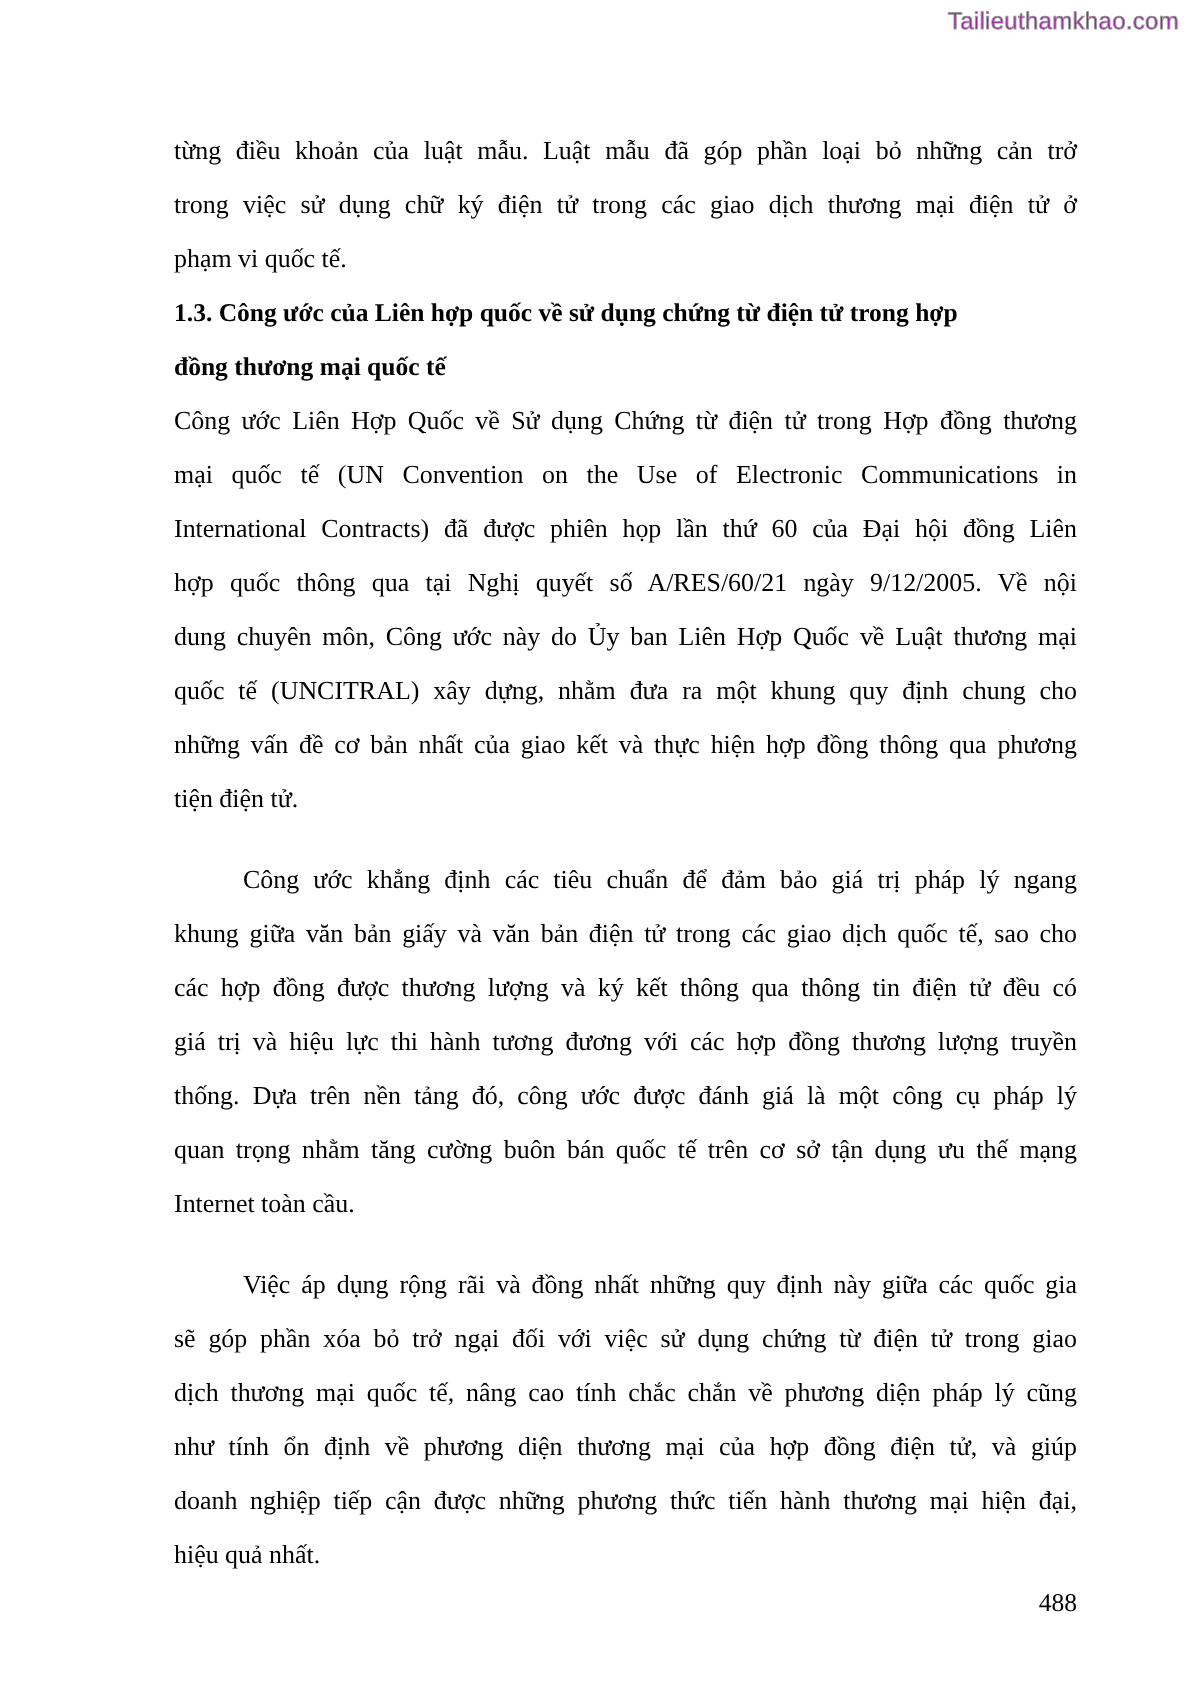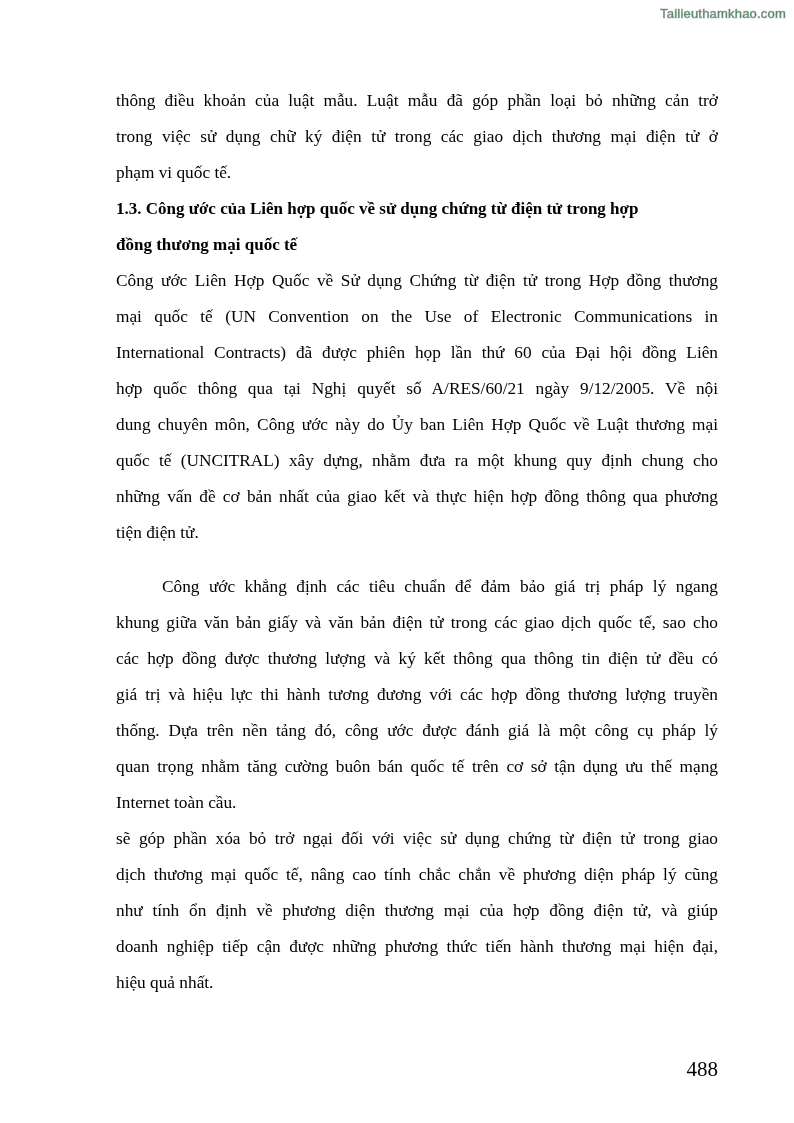--- a/index.html
+++ b/index.html
@@ -13,22 +13,22 @@
       position: relative;
       overflow: hidden;
       font-family: "Liberation Serif", "DejaVu Serif", serif;
       color: #000000;
     }
     .watermark {
       position: absolute;
       top: 6px;
       right: 8px;
       font-family: "Liberation Sans", "DejaVu Sans", sans-serif;
-      font-size: 13px;
-      color: #15803d;
+      font-size: 16px;
+      color: #a21caf;
       -webkit-text-stroke: 0.6px #9a9a9a;
       letter-spacing: 0.2px;
     }
     .page {
       position: absolute;
       left: 116px;
       top: 83px;
       width: 602px;
     }
     .line {
@@ -55,33 +55,33 @@
       line-height: 36px;
       white-space: nowrap;
     }
     .para {
       display: block;
     }
     .page-number {
       position: absolute;
       top: 1055px;
       right: 76px;
-      font-size: 21px;
+      font-size: 17px;
       line-height: 28px;
     }
   </style>
 </head>
 <body>
 
 <div class="watermark">Tailieuthamkhao.com</div>
 
 <div class="page">
 
   <div class="para">
-    <span class="line">thông điều khoản của luật mẫu. Luật mẫu đã góp phần loại bỏ những cản trở</span>
+    <span class="line">từng điều khoản của luật mẫu. Luật mẫu đã góp phần loại bỏ những cản trở</span>
     <span class="line">trong việc sử dụng chữ ký điện tử trong các giao dịch thương mại điện tử ở</span>
     <span class="line last">phạm vi quốc tế.</span>
   </div>
 
   <div class="para">
     <span class="heading-line">1.3. Công ước của Liên hợp quốc về sử dụng chứng từ điện tử trong hợp</span>
     <span class="heading-line">đồng thương mại quốc tế</span>
   </div>
 
   <div class="para">
@@ -99,20 +99,21 @@
     <span class="line indent">Công ước khẳng định các tiêu chuẩn để đảm bảo giá trị pháp lý ngang</span>
     <span class="line">khung giữa văn bản giấy và văn bản điện tử trong các giao dịch quốc tế, sao cho</span>
     <span class="line">các hợp đồng được thương lượng và ký kết thông qua thông tin điện tử đều có</span>
     <span class="line">giá trị và hiệu lực thi hành tương đương với các hợp đồng thương lượng truyền</span>
     <span class="line">thống. Dựa trên nền tảng đó, công ước được đánh giá là một công cụ pháp lý</span>
     <span class="line">quan trọng nhằm tăng cường buôn bán quốc tế trên cơ sở tận dụng ưu thế mạng</span>
     <span class="line last">Internet toàn cầu.</span>
   </div>
 
   <div class="para">
+    <span class="line indent">Việc áp dụng rộng rãi và đồng nhất những quy định này giữa các quốc gia</span>
     <span class="line">sẽ góp phần xóa bỏ trở ngại đối với việc sử dụng chứng từ điện tử trong giao</span>
     <span class="line">dịch thương mại quốc tế, nâng cao tính chắc chắn về phương diện pháp lý cũng</span>
     <span class="line">như tính ổn định về phương diện thương mại của hợp đồng điện tử, và giúp</span>
     <span class="line">doanh nghiệp tiếp cận được những phương thức tiến hành thương mại hiện đại,</span>
     <span class="line last">hiệu quả nhất.</span>
   </div>
 
 </div>
 
 <div class="page-number">488</div>

